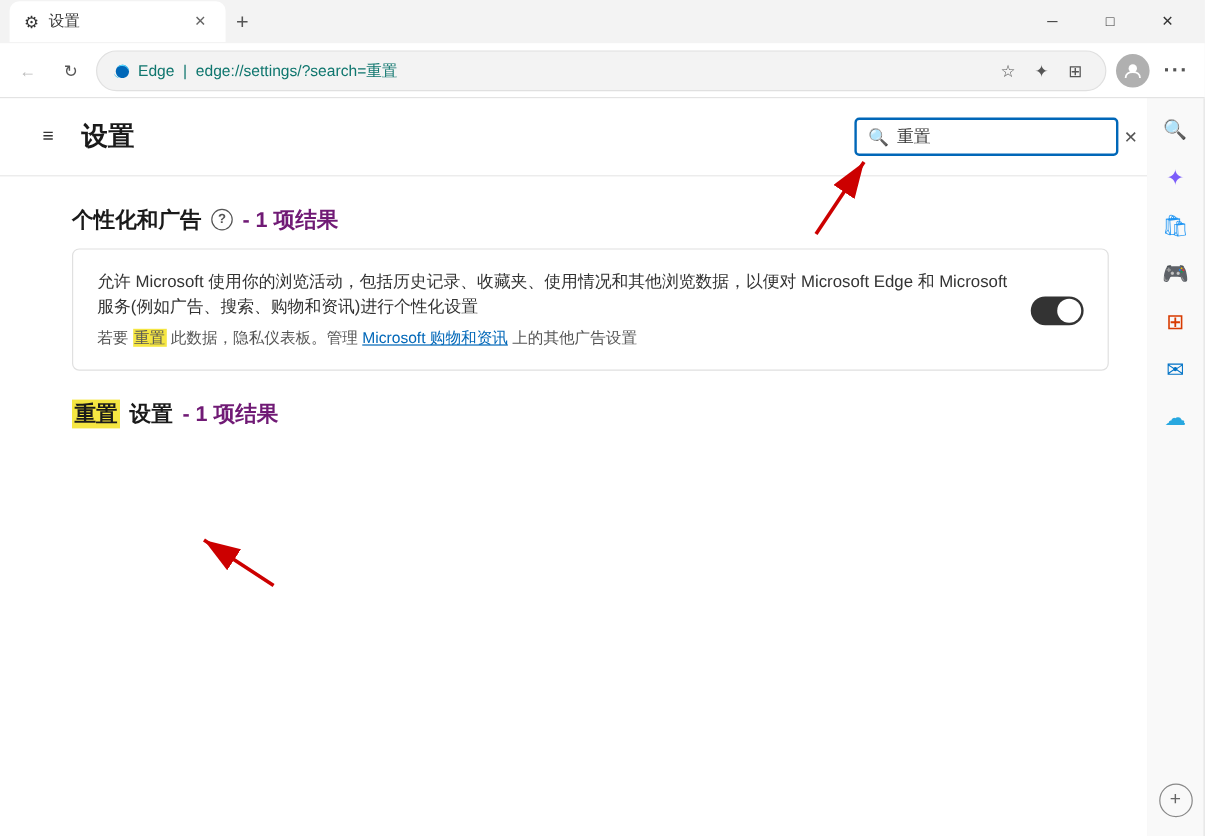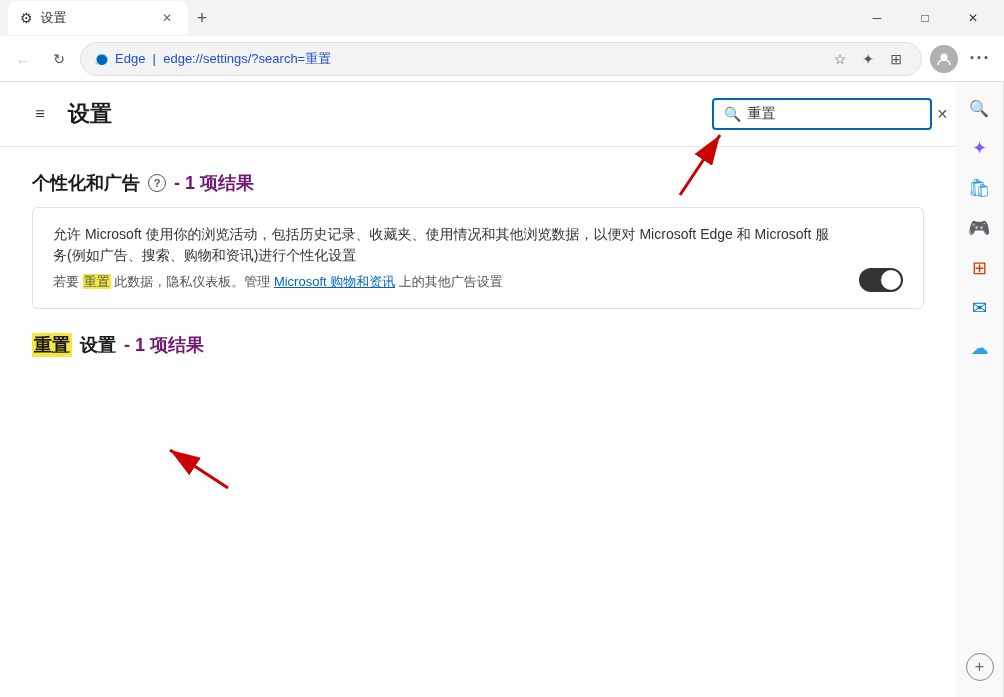--- a/index.html
+++ b/index.html
@@ -92,21 +92,21 @@
       align-items: center;
       background: #f3f3f3;
       border-radius: 20px;
       height: 34px;
       padding: 0 12px;
       font-size: 14px;
       color: #333;
       gap: 6px;
       border: 1px solid #e0e0e0;
     }
-    .address-text { font-size: 13px; color: #1d4ed8; flex: 1; }
+    .address-text { font-size: 13px; color: #0f766e; flex: 1; }
     .address-actions {
       display: flex;
       align-items: center;
       gap: 2px;
     }
     .addr-icon-btn {
       width: 26px;
       height: 26px;
       display: flex;
       align-items: center;
@@ -244,20 +244,21 @@
       cursor: pointer;
       color: #555;
       font-size: 14px;
       padding: 2px;
       border-radius: 3px;
     }
 
     
     .settings-body {
       padding: 24px 32px;
+      margin-left: 28px;
     }
 
     
     .section-title {
       font-size: 18px;
       font-weight: 600;
       color: #1a1a1a;
       margin-bottom: 12px;
       display: flex;
       align-items: center;
@@ -286,21 +287,21 @@
 
     .setting-card {
       background: #fff;
       border: 1px solid #e0e0e0;
       border-radius: 6px;
       padding: 16px 20px;
       margin-bottom: 24px;
     }
     .setting-card-row {
       display: flex;
-      align-items: flex-end;
+      align-items: center;
       justify-content: space-between;
     }
     .setting-card-text {
       flex: 1;
       font-size: 14px;
       color: #333;
       line-height: 1.5;
       padding-right: 16px;
     }
     .setting-card-text .sub-text {

